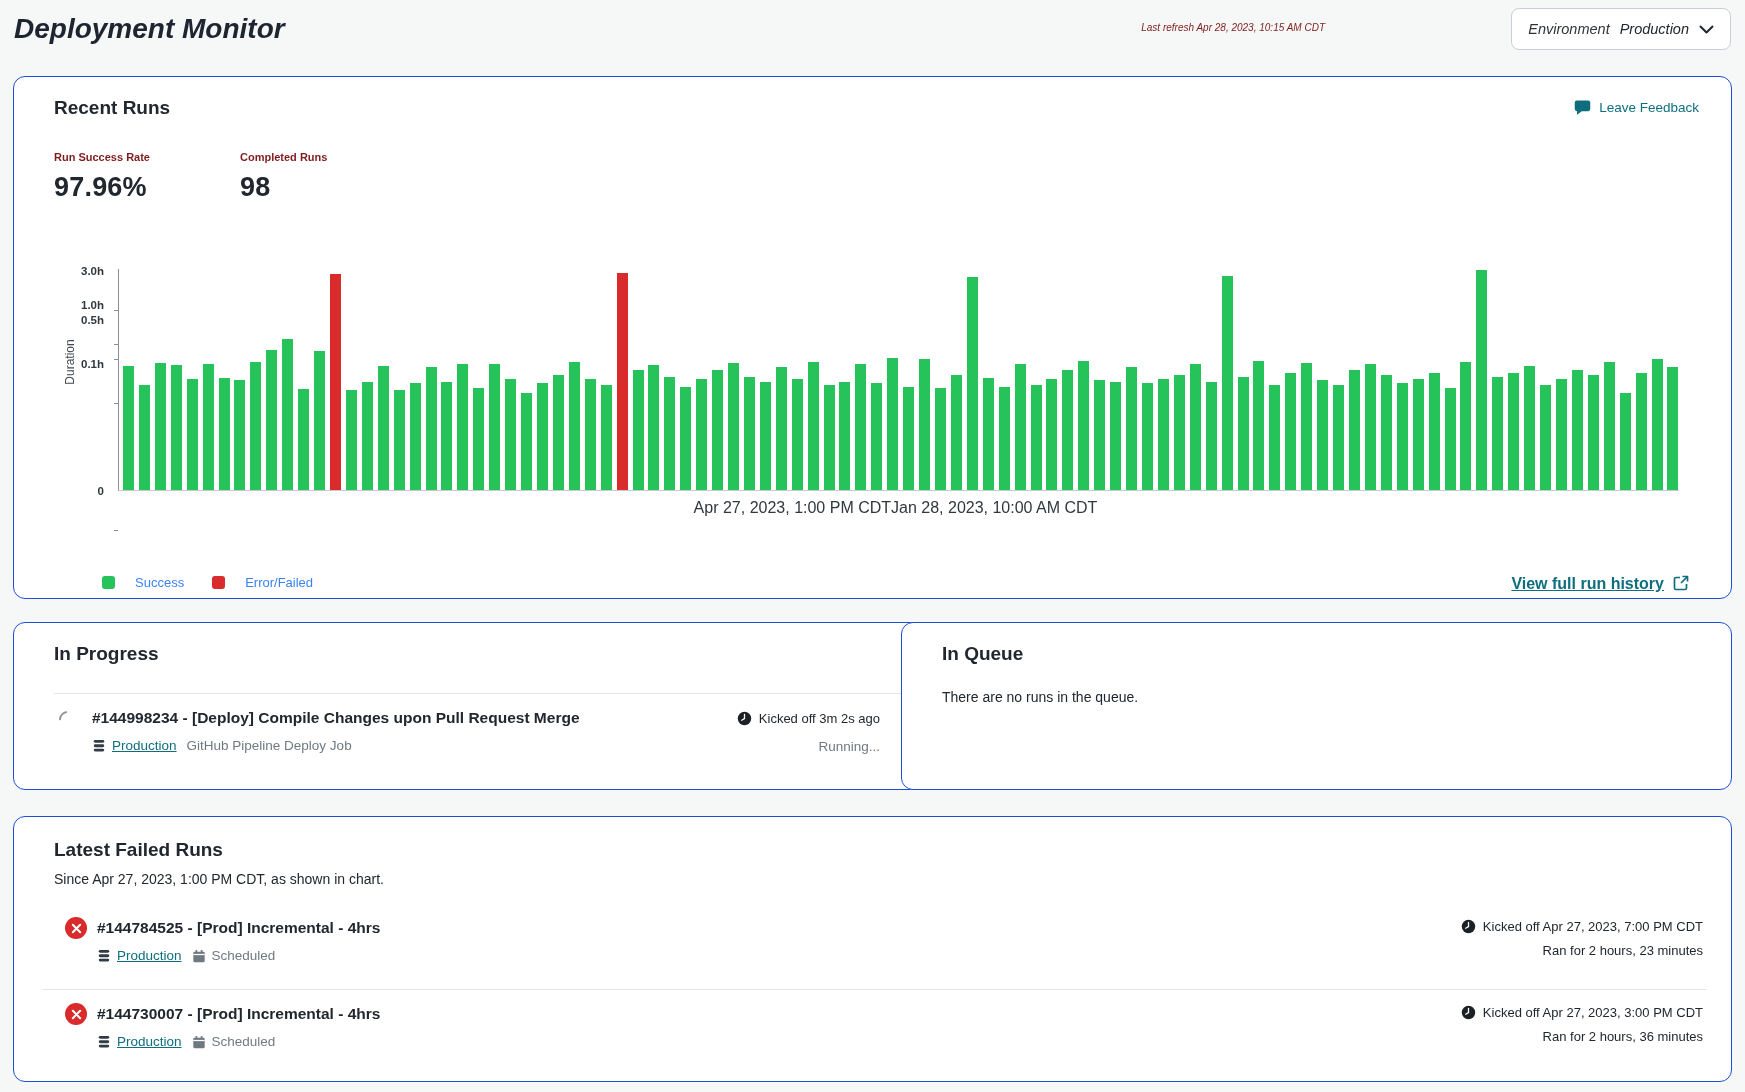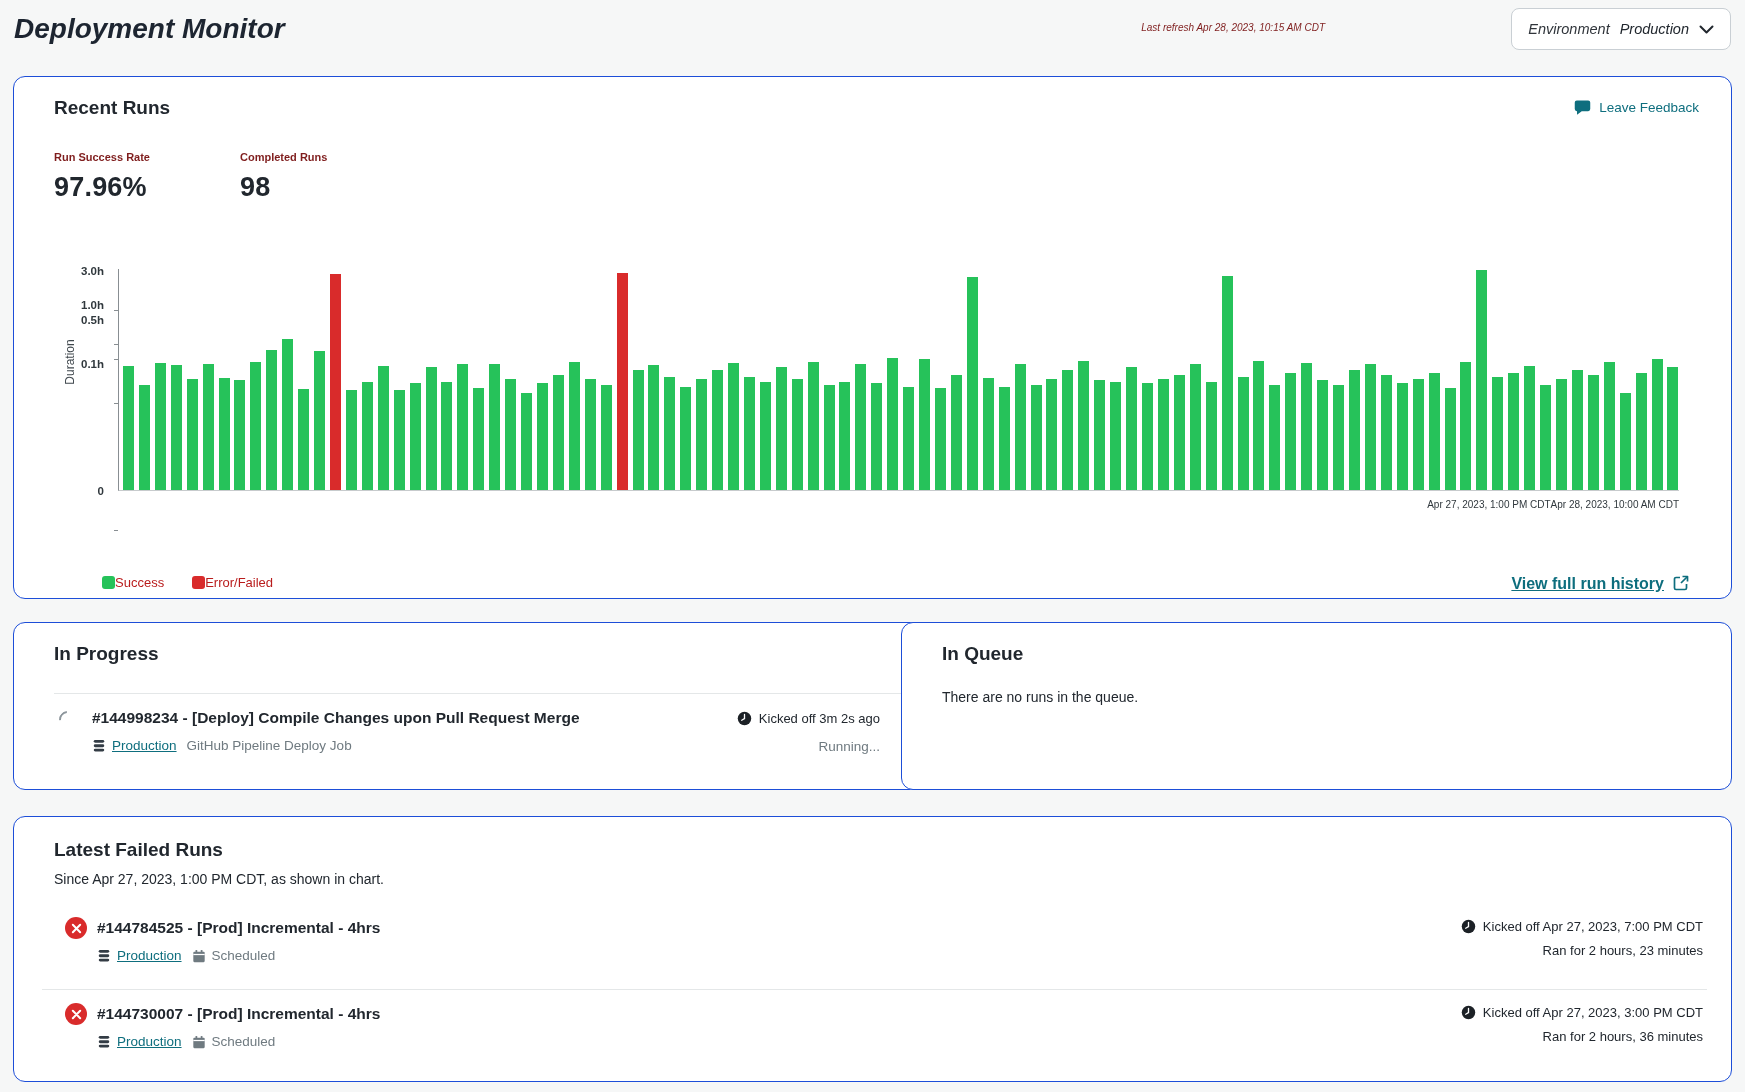--- a/index.html
+++ b/index.html
@@ -23,24 +23,24 @@
   .stat .s-label { font-size:11px; font-weight:700; color:#7f1d1d; }
   .stat .s-value { font-size:27px; font-weight:700; color:#21272e; margin-top:9px; letter-spacing:.2px; }
 
   .chart-wrap { position:absolute; left:40px; top:192px; right:52px; height:262px; }
   .plot { position:absolute; left:64px; right:0; top:0; height:222px; border-left:1px solid #888e92; border-bottom:1px solid #c7cbcd; display:flex; align-items:flex-end; justify-content:space-between; padding-left:4px; }
   .bar { flex:0 0 11px; border-radius:0; }
   .y-labels { position:absolute; left:0; top:0; width:58px; height:222px; }
   .y-labels .yl { position:absolute; right:8px; transform:translateY(50%); font-size:11.5px; font-weight:700; color:#30383d; }
   .ytick { position:absolute; left:60px; width:4px; height:1px; background:#888e92; }
   .y-axis-title { position:absolute; left:-14px; top:86px; transform:rotate(-90deg); transform-origin:center; font-size:12px; color:#40484e; width:60px; text-align:center; }
-  .x-labels { position:absolute; left:58px; right:0; top:230px; display:flex; justify-content:flex-end; font-size:10px; color:#30383d; }
+  .x-labels { position:absolute; left:58px; right:0; top:230px; display:flex; justify-content:center; font-size:16px; color:#30383d; }
 
   .legend { position:absolute; left:88px; top:498px; display:flex; gap:28px; align-items:center; }
-  .legend-item { display:flex; align-items:center; gap:0; font-size:13px; color:#b91c1c; }
+  .legend-item { display:flex; align-items:center; gap:20px; font-size:13px; color:#3b82f6; }
   .swatch { width:13px; height:13px; border-radius:3px; }
   .view-link { position:absolute; right:42px; top:498px; display:flex; align-items:flex-start; gap:9px; color:#0e6e7e; font-size:16px; font-weight:700; cursor:pointer; }
   .view-link span { text-decoration:underline; }
 
   
   #in-progress { left:13px; top:622px; width:932px; height:168px; }
   #in-queue { left:901px; top:622px; width:831px; height:168px; }
   #in-progress h2, #in-queue h2 { position:absolute; left:40px; top:20px; }
   .divider { position:absolute; left:40px; right:24px; height:1px; background:#e4e7e8; }
   #in-progress .divider { top:70px; }
@@ -212,21 +212,21 @@
         <div class="bar" title="0.073h" style="height: 54.1656%; background: rgb(38, 194, 90);"></div>
         <div class="bar" title="0.058h" style="height: 52.1484%; background: rgb(38, 194, 90);"></div>
         <div class="bar" title="0.112h" style="height: 58.1294%; background: rgb(38, 194, 90);"></div>
         <div class="bar" title="0.021h" style="height: 44.1003%; background: rgb(38, 194, 90);"></div>
         <div class="bar" title="0.062h" style="height: 52.7254%; background: rgb(38, 194, 90);"></div>
         <div class="bar" title="0.125h" style="height: 59.1923%; background: rgb(38, 194, 90);"></div>
         <div class="bar" title="0.088h" style="height: 55.8618%; background: rgb(38, 194, 90);"></div>
       </div>
     <div class="x-labels">
       <span>Apr 27, 2023, 1:00 PM CDT</span>
-      <span>Apr 28, 2023, 10:00 AM CDT</span>
+      <span>Jan 28, 2023, 10:00 AM CDT</span>
     </div>
   <div class="ytick" style="bottom: 0px;"></div>
       <div class="ytick" style="bottom: 126.54px;"></div>
       <div class="ytick" style="bottom: 170.94px;"></div>
       <div class="ytick" style="bottom: 186.48px;"></div>
       <div class="ytick" style="bottom: 219.78px;"></div>
     </div>
 
   <div class="legend">
       <div class="legend-item">

